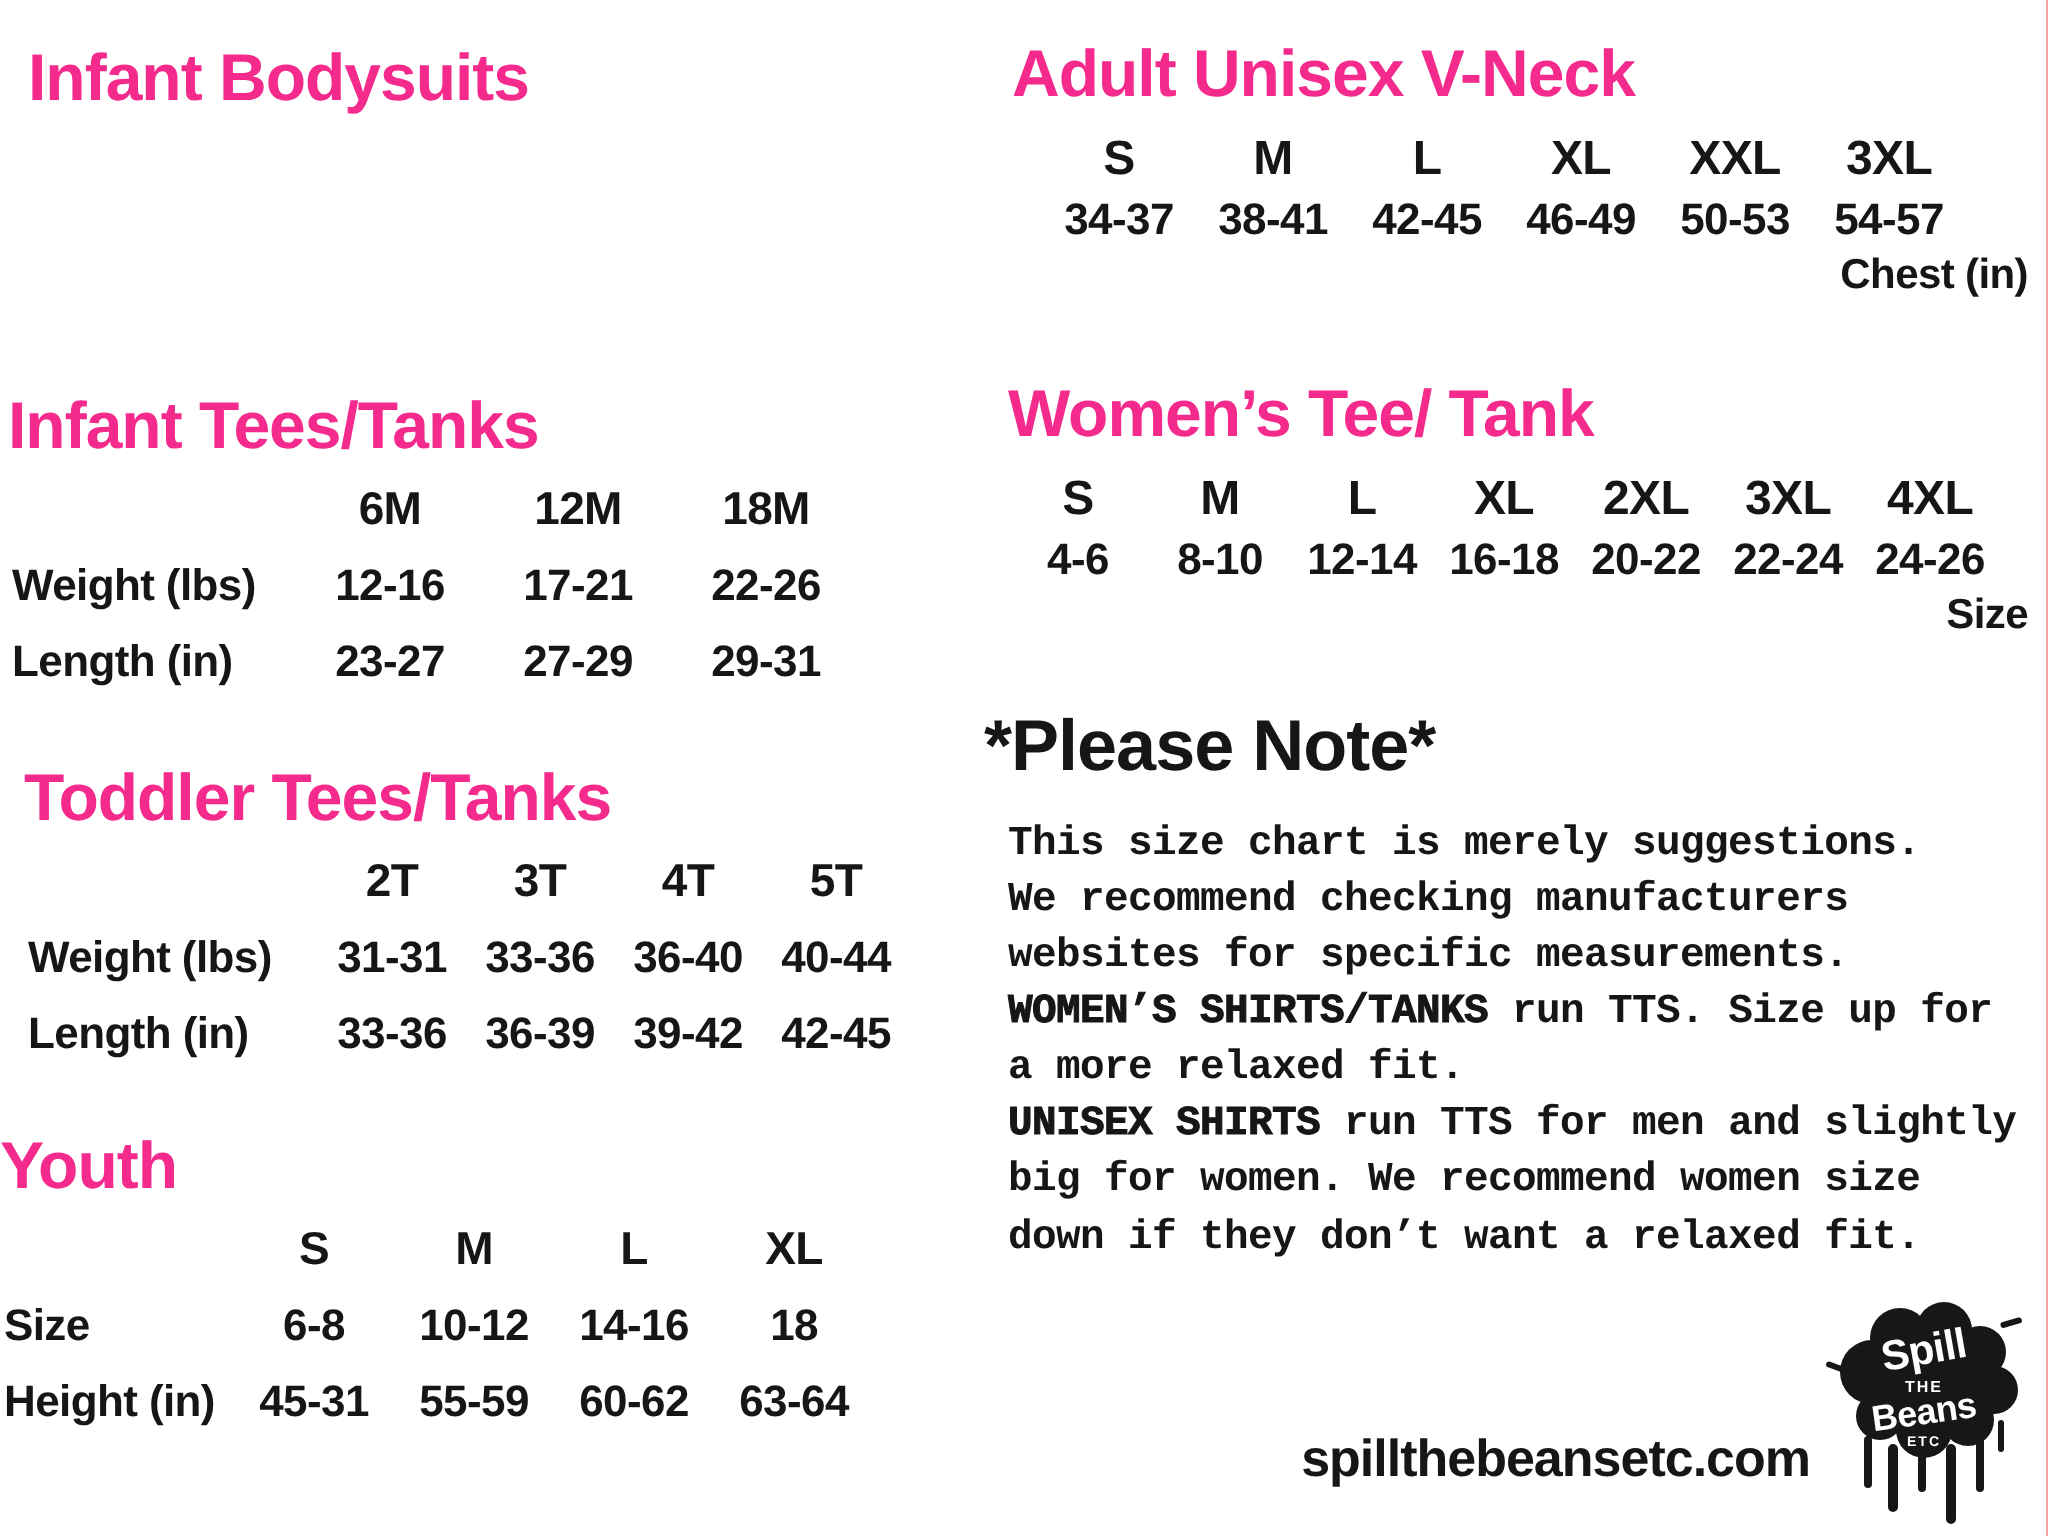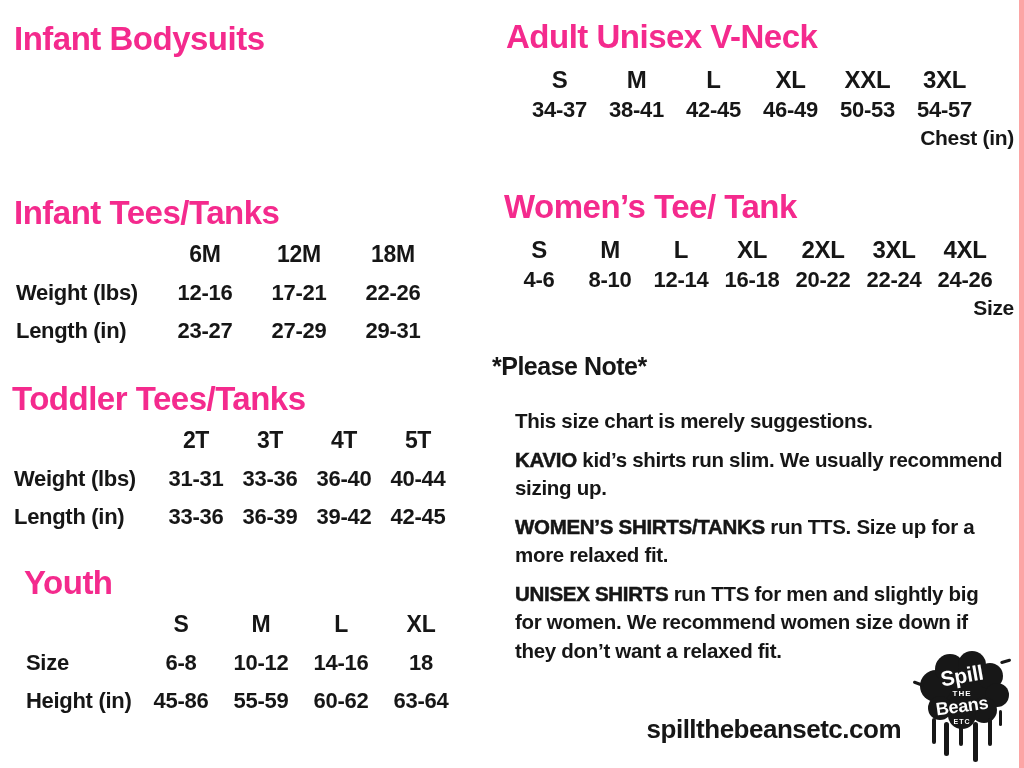--- a/index.html
+++ b/index.html
@@ -1,19 +1,19 @@
 <!DOCTYPE html>
 <html><head>
 <meta charset="utf-8">
 <style>
   html,body{margin:0;padding:0;background:#fff;}
   .page{
     position:relative;width:1024px;height:768px;background:#ffffff;overflow:hidden;
     font-family:"Liberation Sans",sans-serif;font-weight:700;color:#161616;
-    border-right:5px solid #fca5a5;box-sizing:border-box;
+    border-right:1px solid #fca5a5;box-sizing:border-box;
     letter-spacing:-0.3px;
   }
   .section{position:absolute;}
   .sec-title{
     color:#F42A8D;font-size:33px;line-height:1.05;margin:0 0 4px 0;
     white-space:nowrap;letter-spacing:-0.5px;
   }
   
   table.size-table{border-collapse:collapse;}
   table.size-table th,table.size-table td{
@@ -29,43 +29,43 @@
   
   .size-cols{display:flex;justify-content:center;margin-top:10px;}
   .size-col{display:flex;flex-direction:column;align-items:center;}
   .sz{font-size:24px;line-height:1.25;white-space:nowrap;}
   .val{font-size:22px;line-height:1.35;white-space:nowrap;}
   .adult .size-col{width:77px;}
   .womens .size-col{width:71px;}
   .caption{text-align:right;font-size:21px;margin-top:2px;}
   .pad-title{padding-left:16px;}
   
-  .notes-heading{font-size:25px;margin:0 0 26px 0;letter-spacing:-0.5px;}
-  .note-item{font-size:20.5px;line-height:1.37;margin:11px;padding-left:12px;}
+  .notes-heading{font-size:36px;margin:0 0 15px 0;letter-spacing:-0.5px;}
+  .note-item{font-size:20.5px;line-height:1.37;margin:0;padding-left:12px;font-family:Liberation Mono, monospace;}
   .nb{-webkit-text-stroke:0.5px currentColor;}
   
   .website{position:absolute;top:714px;right:118px;font-size:26px;white-space:nowrap;letter-spacing:-0.5px;margin-left:32px;}
   .logo{position:absolute;top:648px;left:912px;width:100px;height:118px;}
   .logo svg{position:absolute;top:0;left:0;}
   .logo-text{position:absolute;color:#fff;white-space:nowrap;font-weight:700;}
   .lt1{top:16px;left:50%;transform:translateX(-50%) rotate(-10deg);font-size:21px;}
   .lt2{top:41px;left:50%;transform:translateX(-50%);font-size:8px;letter-spacing:1px;}
   .lt3{top:48px;left:50%;transform:translateX(-50%) rotate(-8deg);font-size:18px;}
   .lt4{top:70px;left:50%;transform:translateX(-50%);font-size:7px;letter-spacing:1px;}
 </style>
 </head>
 <body>
 
 <div class="page">
 
   <div class="section" style="top:22px;left:14px;">
     <h2 class="sec-title">Infant Bodysuits</h2>
   </div>
 
-  <div class="section" style="top:196px;left:14px;">
+  <div class="section" style="top:196px;left:4px;">
     <h2 class="sec-title">Infant Tees/Tanks</h2>
     <table class="size-table t2">
       <thead>
         <tr>
           <th class="lbl"></th>
           <th>6M</th>
           <th>12M</th>
           <th>18M</th>
         </tr>
       </thead>
@@ -110,21 +110,21 @@
           <td class="lbl">Length (in)</td>
           <td>33-36</td>
           <td>36-39</td>
           <td>39-42</td>
           <td>42-45</td>
         </tr>
       </tbody>
     </table>
   </div>
 
-  <div class="section" style="top:566px;left:24px;">
+  <div class="section" style="top:566px;left:0;">
     <h2 class="sec-title">Youth</h2>
     <table class="size-table t4">
       <thead>
         <tr>
           <th class="lbl"></th>
           <th>S</th>
           <th>M</th>
           <th>L</th>
           <th>XL</th>
         </tr>
@@ -132,21 +132,21 @@
       <tbody>
         <tr>
           <td class="lbl">Size</td>
           <td>6-8</td>
           <td>10-12</td>
           <td>14-16</td>
           <td>18</td>
         </tr>
         <tr>
           <td class="lbl">Height (in)</td>
-          <td>45-86</td>
+          <td>45-31</td>
           <td>55-59</td>
           <td>60-62</td>
           <td>63-64</td>
         </tr>
       </tbody>
     </table>
   </div>
 
   <div class="section adult" style="top:20px;left:490px;width:524px;">
     <h2 class="sec-title pad-title">Adult Unisex V-Neck</h2>
@@ -210,21 +210,21 @@
         <div class="sz">4XL</div>
         <div class="val">24-26</div>
       </div>
     </div>
     <div class="caption">Size</div>
   </div>
 
   <div class="section" style="top:352px;left:492px;width:528px;">
     <h3 class="notes-heading">*Please Note*</h3>
     <div class="note-item"><span class="nb"></span><span>This size chart is merely suggestions.</span></div>
-    <div class="note-item"><span class="nb">KAVIO</span><span> kid’s shirts run slim. We usually recommend sizing up.</span></div>
+    <div class="note-item"><span class="nb"></span><span>We recommend checking manufacturers websites for specific measurements.</span></div>
     <div class="note-item"><span class="nb">WOMEN’S SHIRTS/TANKS</span><span> run TTS. Size up for a more relaxed fit.</span></div>
     <div class="note-item"><span class="nb">UNISEX SHIRTS</span><span> run TTS for men and slightly big for women. We recommend women size down if they don’t want a relaxed fit.</span></div>
   </div>
 
   <div class="website">spillthebeansetc.com</div>
 
   <div class="logo">
     <svg width="100" height="118" viewBox="0 0 100 118">
       <g fill="#171717">
         <circle cx="50" cy="42" r="30"></circle>

